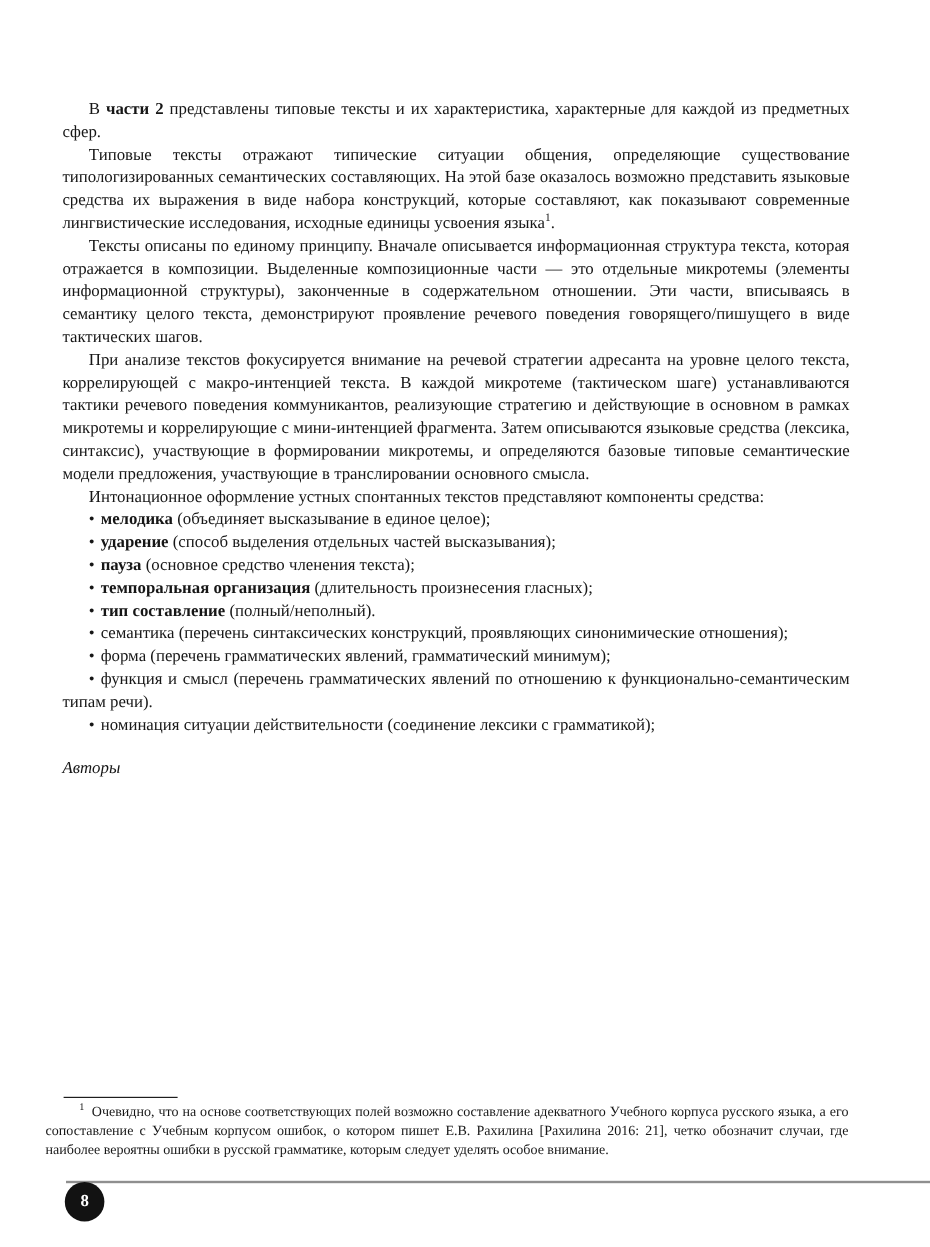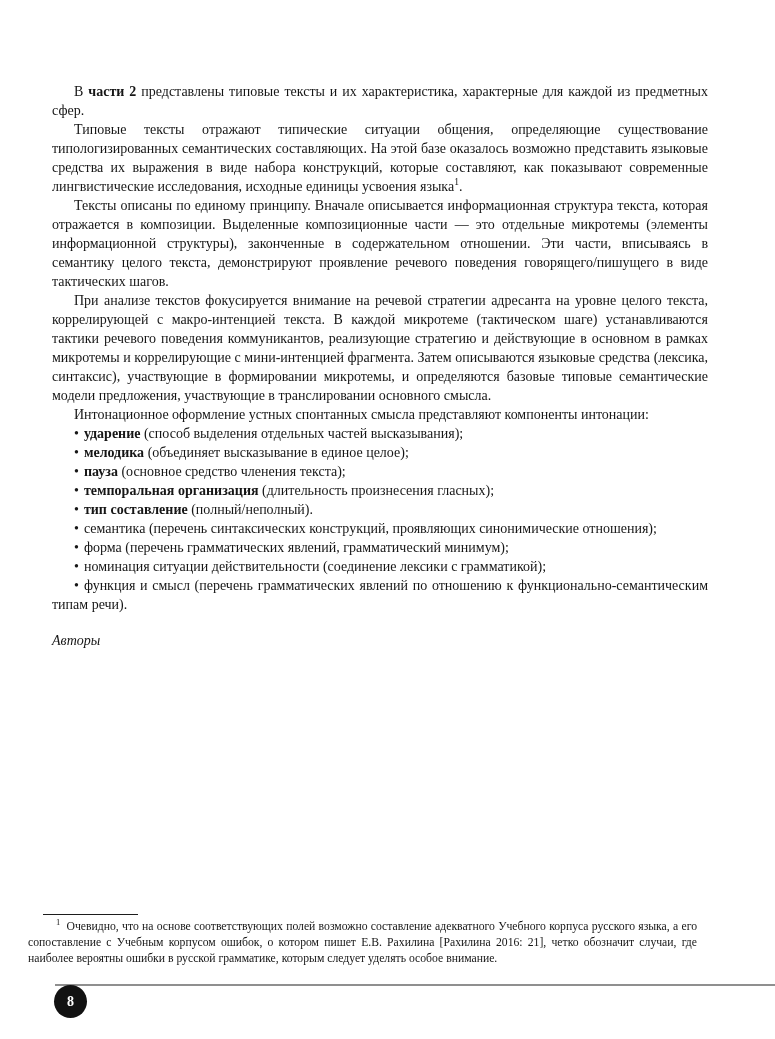--- a/index.html
+++ b/index.html
@@ -35,21 +35,21 @@
     font-style: italic;
     text-indent: 0 !important;
   }
   sup.fnref {
     font-size: 9.5px;
     line-height: 0;
     vertical-align: super;
   }
   .footnote {
     position: absolute;
-    left: 28px;
+    left: 38px;
     top: 914px;
     width: 669px;
   }
   .footnote-rule {
     width: 95px;
     height: 0;
     border: 0;
     border-top: 1.4px solid #1d1d1d;
     margin: 0 0 4px 15px;
   }
@@ -108,40 +108,40 @@
   <div class="content">
 
     <p><span>В </span><b>части 2</b><span> представлены типовые тексты и их характеристика, характерные для каждой из предметных сфер.</span></p>
 
     <p><span>Типовые тексты отражают типические ситуации общения, определяющие существование типологизированных семантических составляющих. На этой базе оказалось возможно представить языковые средства их выражения в виде набора конструкций, которые составляют, как показывают современные лингвистические исследования, исходные единицы усвоения языка</span><sup class="fnref">1</sup><span>.</span></p>
 
     <p>Тексты описаны по единому принципу. Вначале описывается информационная структура текста, которая отражается в композиции. Выделенные композиционные части — это отдельные микротемы (элементы информационной структуры), законченные в содержательном отношении. Эти части, вписываясь в семантику целого текста, демонстрируют проявление речевого поведения говорящего/пишущего в виде тактических шагов.</p>
 
     <p>При анализе текстов фокусируется внимание на речевой стратегии адресанта на уровне целого текста, коррелирующей с макро-интенцией текста. В каждой микротеме (тактическом шаге) устанавливаются тактики речевого поведения коммуникантов, реализующие стратегию и действующие в основном в рамках микротемы и коррелирующие с мини-интенцией фрагмента. Затем описываются языковые средства (лексика, синтаксис), участвующие в формировании микротемы, и определяются базовые типовые семантические модели предложения, участвующие в транслировании основного смысла.</p>
 
-    <p>Интонационное оформление устных спонтанных смысла представляют компоненты интонации:</p>
+    <p>Интонационное оформление устных спонтанных текстов представляют компоненты средства:</p>
+
+    <p class="li"><span class="bullet">•</span><b>мелодика</b><span> (объединяет высказывание в единое целое);</span></p>
 
     <p class="li"><span class="bullet">•</span><b>ударение</b><span> (способ выделения отдельных частей высказывания);</span></p>
-
-    <p class="li"><span class="bullet">•</span><b>мелодика</b><span> (объединяет высказывание в единое целое);</span></p>
 
     <p class="li"><span class="bullet">•</span><b>пауза</b><span> (основное средство членения текста);</span></p>
 
     <p class="li"><span class="bullet">•</span><b>темпоральная организация</b><span> (длительность произнесения гласных);</span></p>
 
     <p class="li"><span class="bullet">•</span><b>тип составление</b><span> (полный/неполный).</span></p>
 
 
     <p class="li"><span class="bullet">•</span><span>семантика (перечень синтаксических конструкций, проявляющих синонимические отношения);</span></p>
 
     <p class="li"><span class="bullet">•</span><span>форма (перечень грамматических явлений, грамматический минимум);</span></p>
 
+    <p class="li"><span class="bullet">•</span><span>функция и смысл (перечень грамматических явлений по отношению к функционально-семантическим типам речи).</span></p>
+
     <p class="li"><span class="bullet">•</span><span>номинация ситуации действительности (соединение лексики с грамматикой);</span></p>
-
-    <p class="li"><span class="bullet">•</span><span>функция и смысл (перечень грамматических явлений по отношению к функционально-семантическим типам речи).</span></p>
 
     <p class="byline">Авторы</p>
 
   </div>
 
   <div class="footnote">
     <hr class="footnote-rule">
     <p class="footnote-text"><sup>1</sup><span> Очевидно, что на основе соответствующих полей возможно составление адекватного Учебного корпуса русского языка, а его сопоставление с Учебным корпусом ошибок, о котором пишет Е.В. Рахилина [Рахилина 2016: 21], четко обозначит случаи, где наиболее вероятны ошибки в русской грамматике, которым следует уделять особое внимание.</span></p>
   </div>
 

